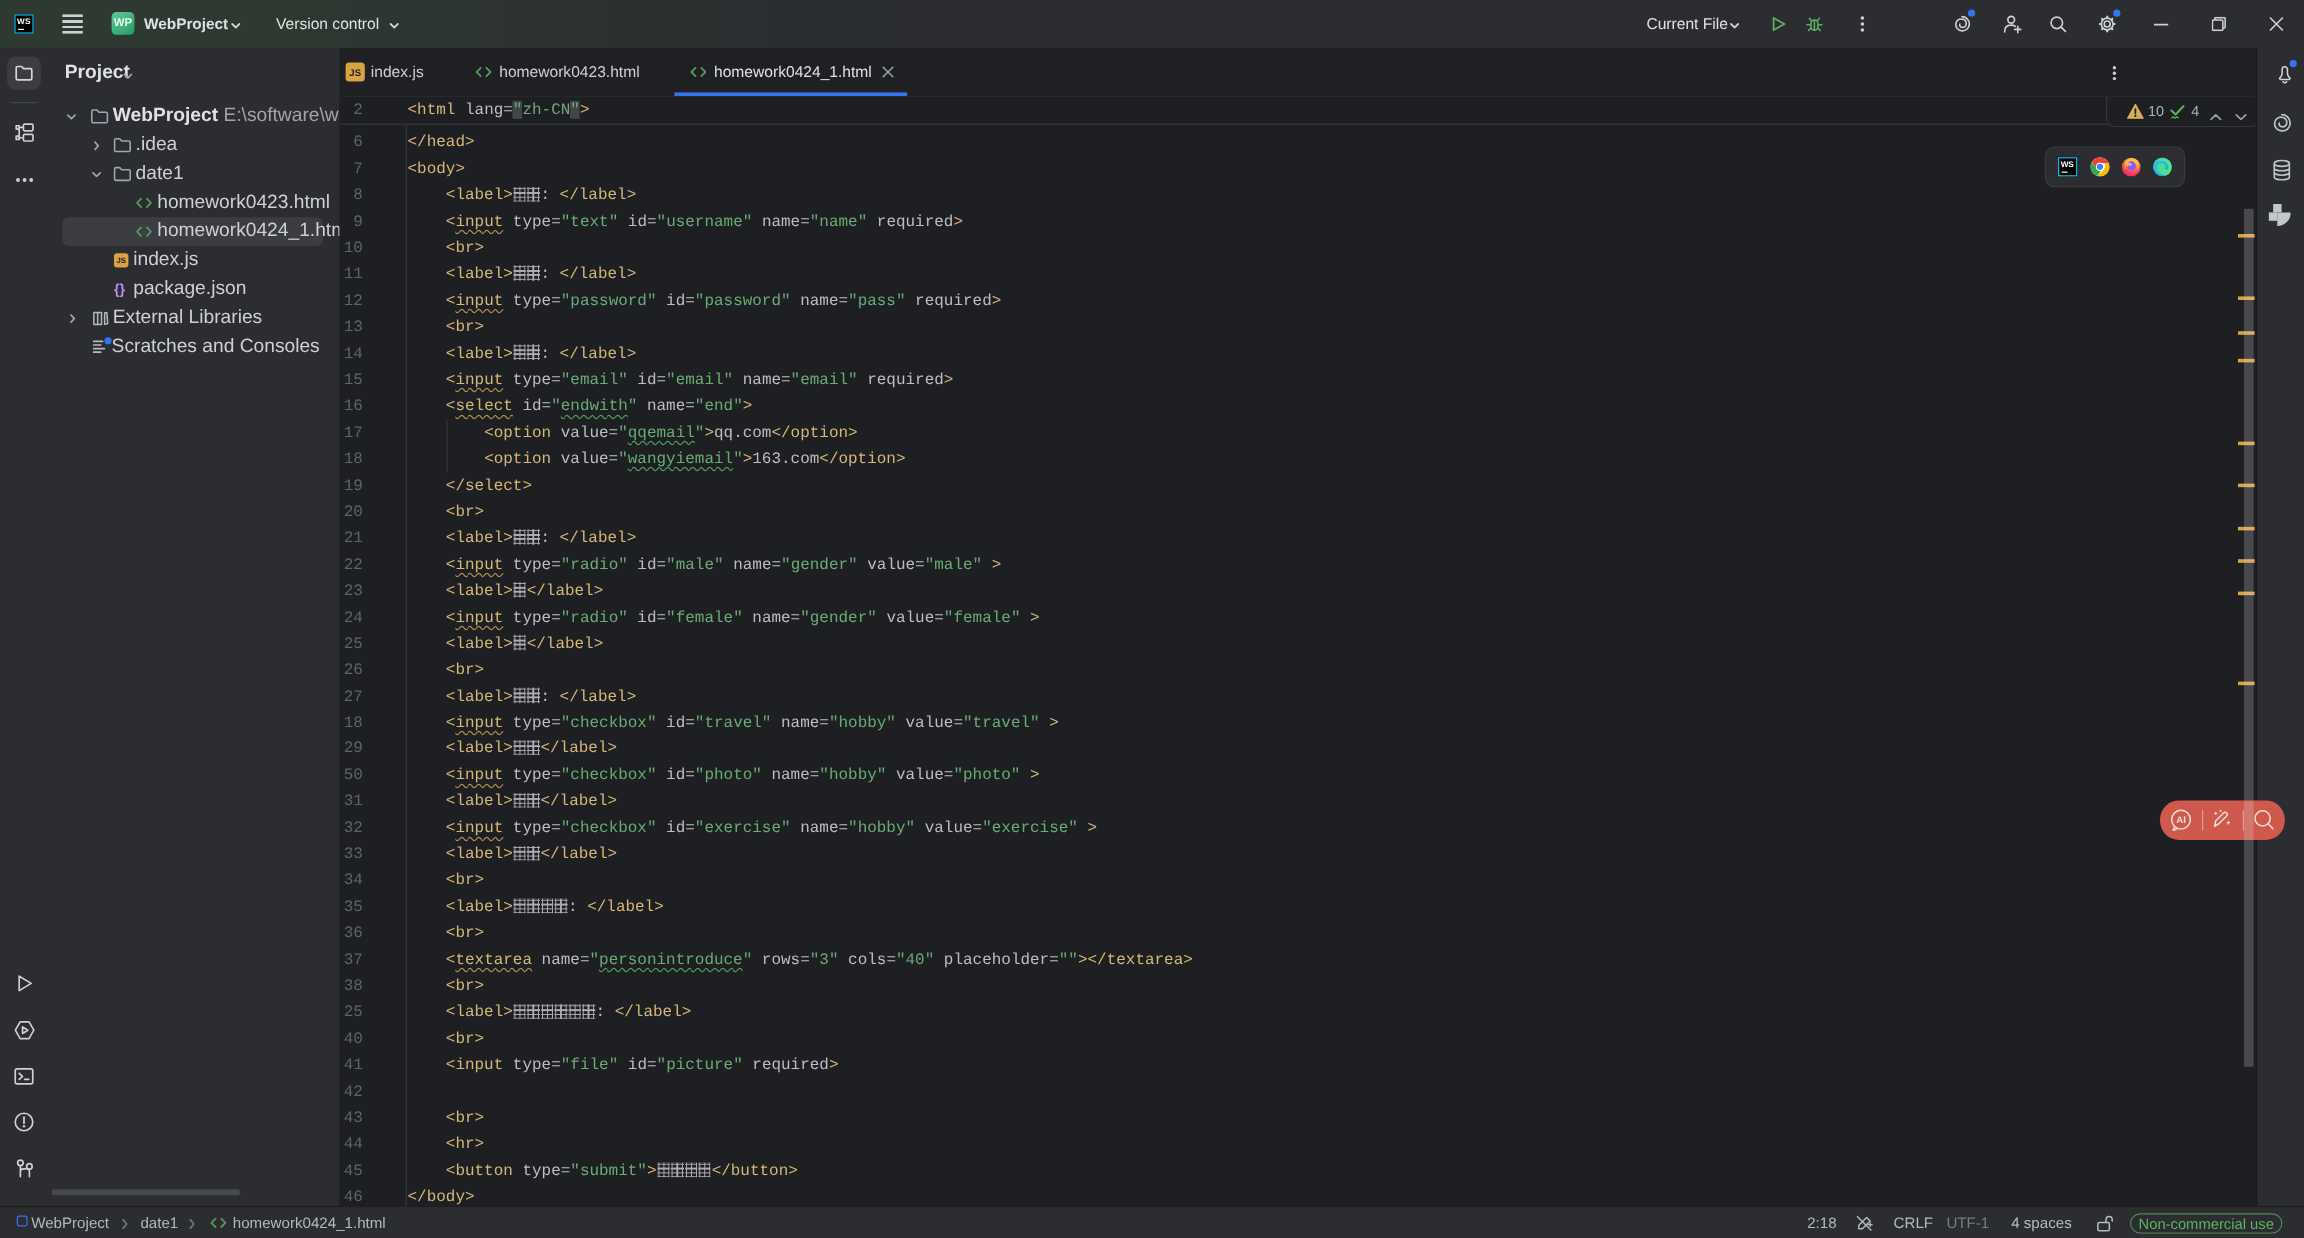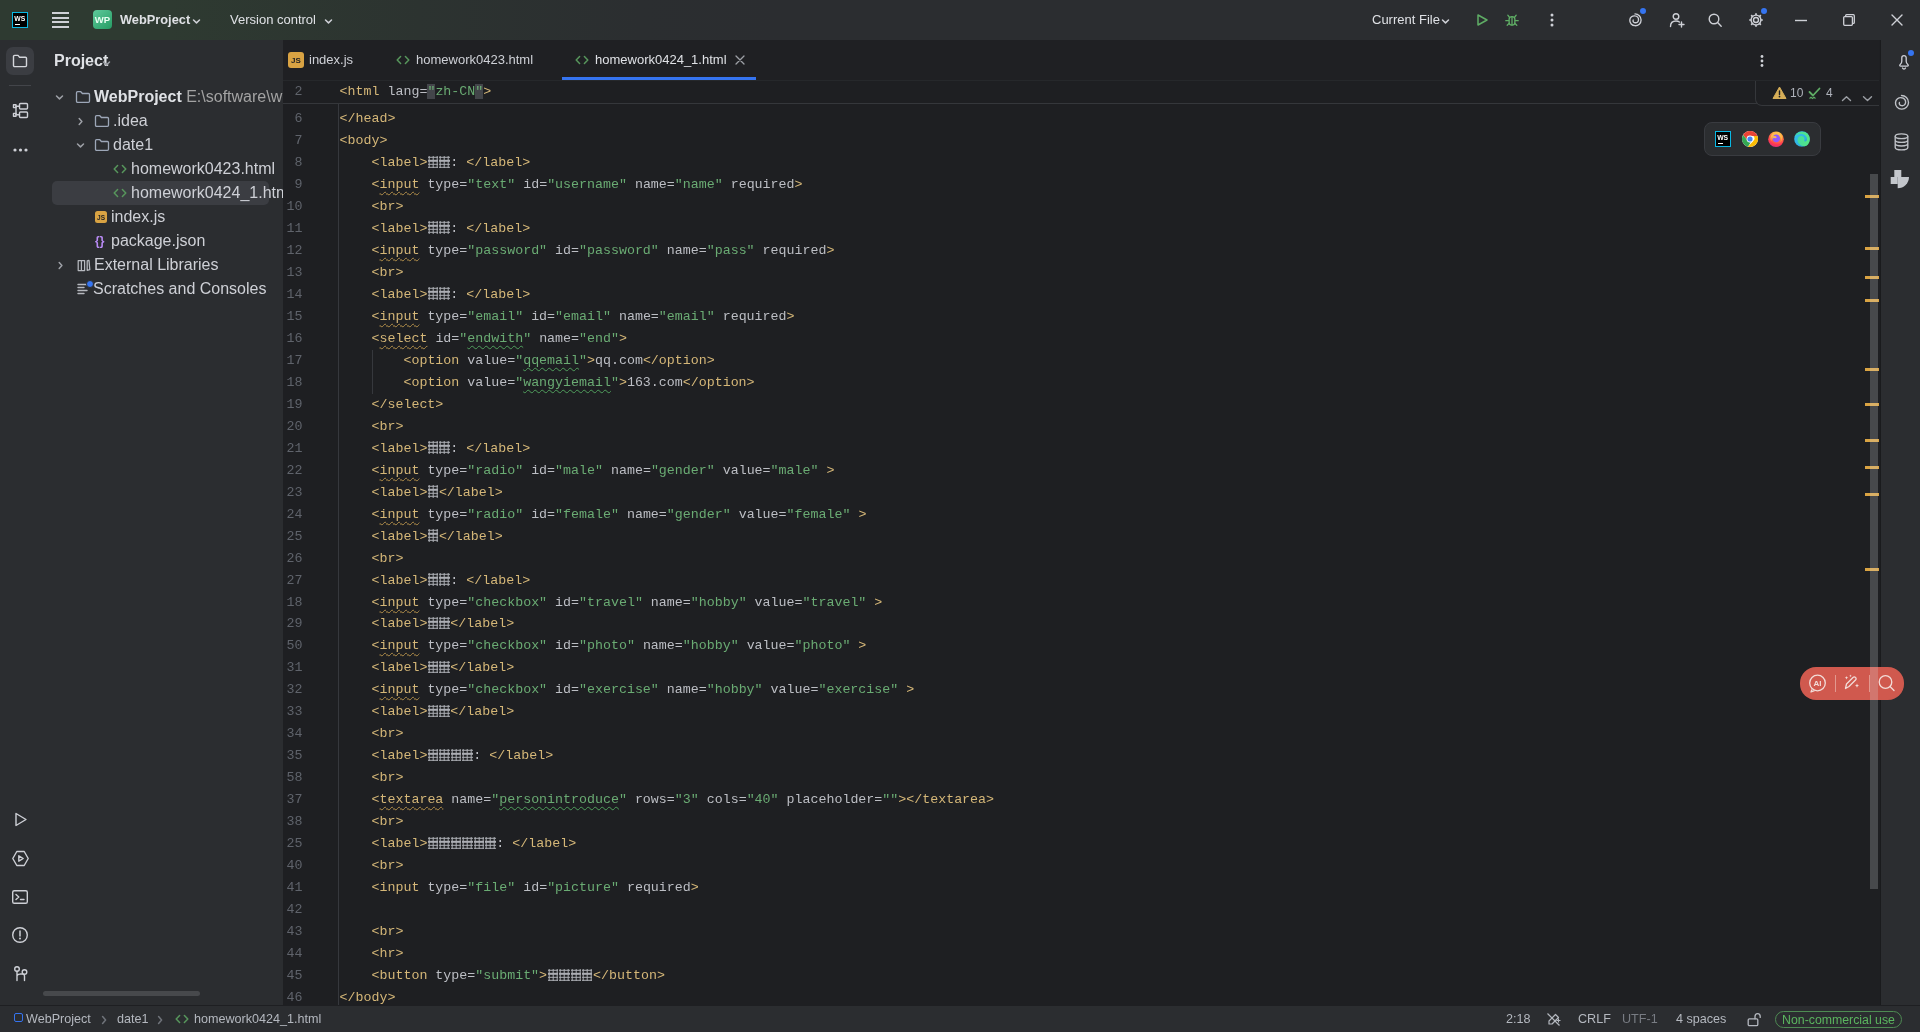--- a/index.html
+++ b/index.html
@@ -264,21 +264,21 @@
 <div class="gn" style="top:617.4px">31</div>
 <div class="cl" style="top:617.4px"><span class="w">    </span><span class="t">&lt;label</span><span class="t">&gt;</span><span class="w"><i class="cj"></i><i class="cj"></i></span><span class="t">&lt;/label</span><span class="t">&gt;</span></div>
 <div class="gn" style="top:639.4px">32</div>
 <div class="cl" style="top:639.4px"><span class="w">    </span><span class="t">&lt;<span class="sqy">input</span></span><span class="w"> </span><span class="a">type=</span><span class="v">"checkbox"</span><span class="w"> </span><span class="a">id=</span><span class="v">"exercise"</span><span class="w"> </span><span class="a">name=</span><span class="v">"hobby"</span><span class="w"> </span><span class="a">value=</span><span class="v">"exercise"</span><span class="w"> </span><span class="t">&gt;</span></div>
 <div class="gn" style="top:661.3px">33</div>
 <div class="cl" style="top:661.3px"><span class="w">    </span><span class="t">&lt;label</span><span class="t">&gt;</span><span class="w"><i class="cj"></i><i class="cj"></i></span><span class="t">&lt;/label</span><span class="t">&gt;</span></div>
 <div class="gn" style="top:683.3px">34</div>
 <div class="cl" style="top:683.3px"><span class="w">    </span><span class="t">&lt;br</span><span class="t">&gt;</span></div>
 <div class="gn" style="top:705.3px">35</div>
 <div class="cl" style="top:705.3px"><span class="w">    </span><span class="t">&lt;label</span><span class="t">&gt;</span><span class="w"><i class="cj"></i><i class="cj"></i><i class="cj"></i><i class="cj"></i>: </span><span class="t">&lt;/label</span><span class="t">&gt;</span></div>
-<div class="gn" style="top:727.2px">58</div>
+<div class="gn" style="top:727.2px">36</div>
 <div class="cl" style="top:727.2px"><span class="w">    </span><span class="t">&lt;br</span><span class="t">&gt;</span></div>
 <div class="gn" style="top:749.2px">37</div>
 <div class="cl" style="top:749.2px"><span class="w">    </span><span class="t">&lt;<span class="sqy">textarea</span></span><span class="w"> </span><span class="a">name=</span><span class="v">"<span class="sqg">personintroduce</span>"</span><span class="w"> </span><span class="a">rows=</span><span class="v">"3"</span><span class="w"> </span><span class="a">cols=</span><span class="v">"40"</span><span class="w"> </span><span class="a">placeholder=</span><span class="v">""</span><span class="t">&gt;</span><span class="t">&lt;/textarea</span><span class="t">&gt;</span></div>
 <div class="gn" style="top:771.2px">38</div>
 <div class="cl" style="top:771.2px"><span class="w">    </span><span class="t">&lt;br</span><span class="t">&gt;</span></div>
 <div class="gn" style="top:793.2px">25</div>
 <div class="cl" style="top:793.2px"><span class="w">    </span><span class="t">&lt;label</span><span class="t">&gt;</span><span class="w"><i class="cj"></i><i class="cj"></i><i class="cj"></i><i class="cj"></i><i class="cj"></i><i class="cj"></i>: </span><span class="t">&lt;/label</span><span class="t">&gt;</span></div>
 <div class="gn" style="top:815.2px">40</div>
 <div class="cl" style="top:815.2px"><span class="w">    </span><span class="t">&lt;br</span><span class="t">&gt;</span></div>
 <div class="gn" style="top:837.1px">41</div>

